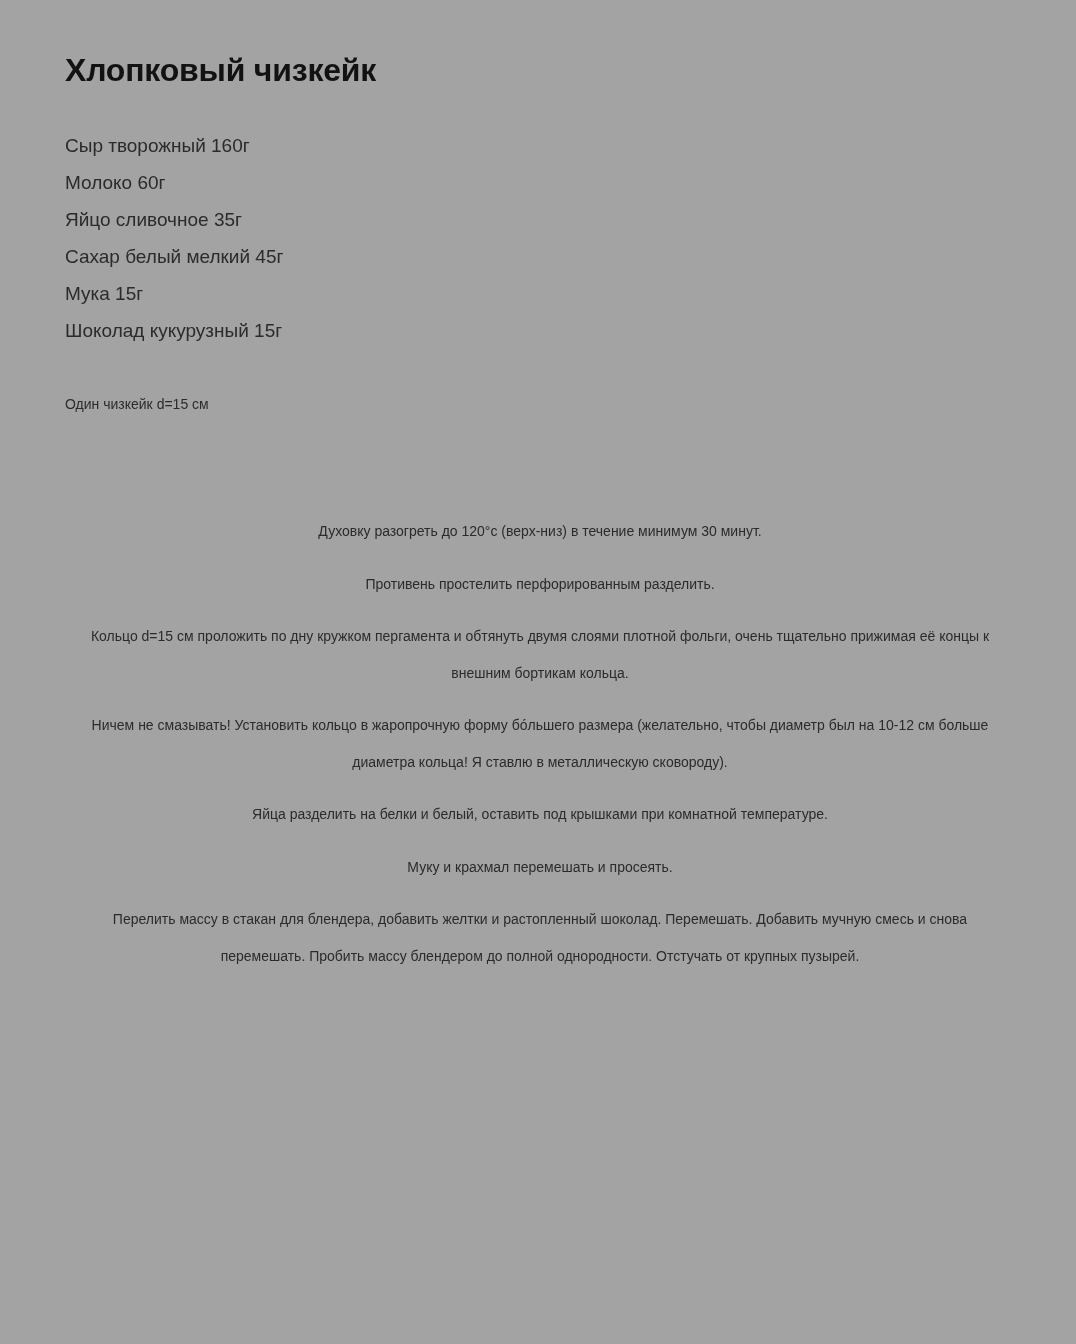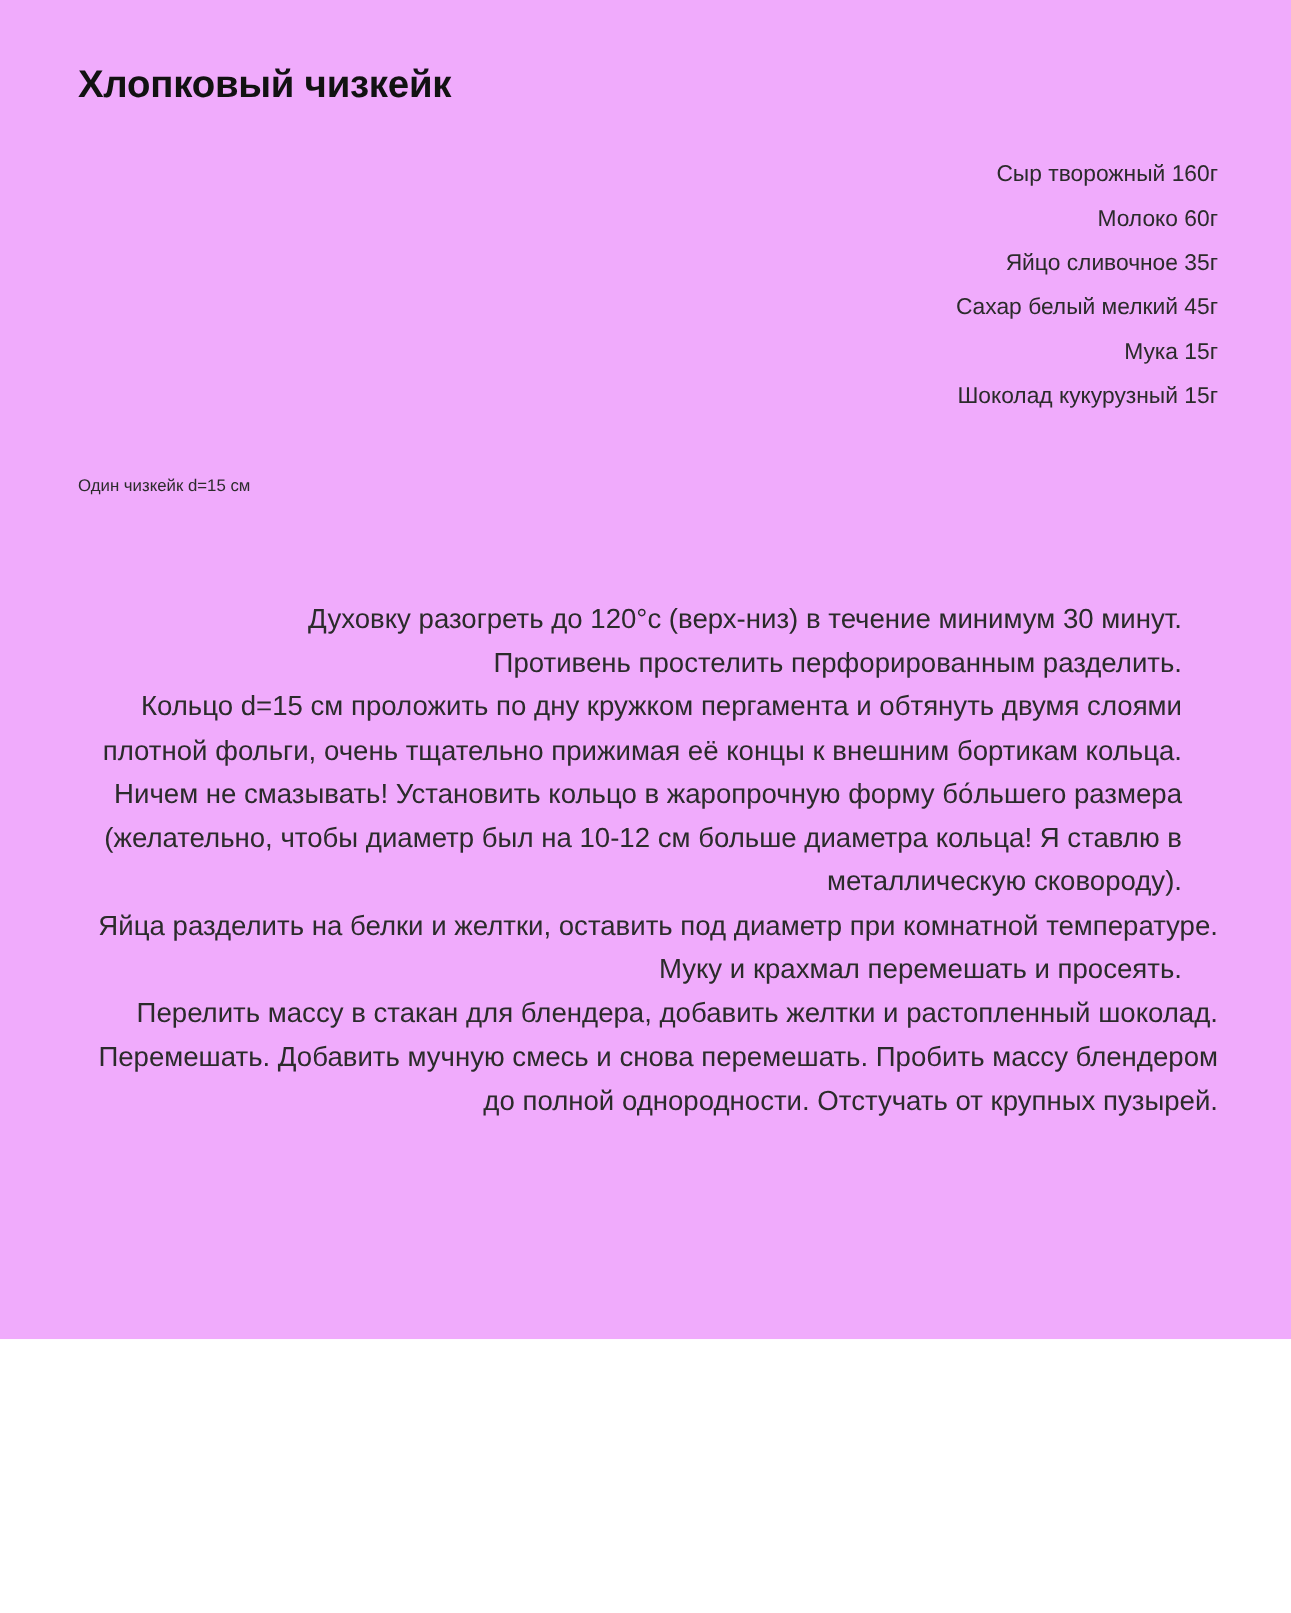--- a/index.html
+++ b/index.html
@@ -10,22 +10,22 @@
   }
 
   body {
     font-family: "Liberation Sans", "DejaVu Sans", sans-serif;
     -webkit-font-smoothing: antialiased;
   }
 
   #page {
     position: relative;
     width: 1076px;
-    height: 1116px;
-    background: #f0abfc;
+    height: 1344px;
+    background: #a3a3a3;
     overflow: hidden;
     box-sizing: border-box;
     padding: 0;
   }
 
   .content {
     position: absolute;
     left: 65px;
     top: 0;
     width: 950px;
@@ -47,47 +47,46 @@
     list-style: none;
     padding-top: 37px;
   }
 
   .ingredient-line {
     font-size: 19px;
     line-height: 37px;
     color: #2b2b2b;
     font-weight: 400;
     white-space: pre;
-    text-align: right;
   }
 
   .yield-block {
     padding-top: 37px;
   }
 
   .yield-line {
     font-size: 14px;
     line-height: 37px;
     color: #2b2b2b;
     font-weight: 400;
     white-space: pre;
   }
 
   .steps {
     padding-top: 74px;
     margin: 0;
   }
 
   .step-para {
-    font-size: 23px;
+    font-size: 14px;
     line-height: 36.5px;
     color: #2b2b2b;
     font-weight: 400;
-    margin: 0;
-    text-align: right;
+    margin: 16px;
+    text-align: center;
     max-width: 920px;
   }
 
   .step-para.wide {
     max-width: 952px;
   }
 </style>
 </head>
 <body>
 
@@ -107,19 +106,19 @@
 
     <div class="yield-block">
       <div class="yield-line">Один чизкейк d=15 см</div>
     </div>
 
     <div class="steps">
       <p class="step-para">Духовку разогреть до 120°c (верх-низ) в течение минимум 30 минут.</p>
       <p class="step-para">Противень простелить перфорированным разделить.</p>
       <p class="step-para">Кольцо d=15 см проложить по дну кружком пергамента и обтянуть двумя слоями плотной фольги, очень тщательно прижимая её концы к внешним бортикам кольца.</p>
       <p class="step-para">Ничем не смазывать! Установить кольцо в жаропрочную форму бо́льшего размера (желательно, чтобы диаметр был на 10-12 см больше диаметра кольца! Я ставлю в металлическую сковороду).</p>
-      <p class="step-para wide">Яйца разделить на белки и желтки, оставить под диаметр при комнатной температуре.</p>
+      <p class="step-para wide">Яйца разделить на белки и белый, оставить под крышками при комнатной температуре.</p>
       <p class="step-para">Муку и крахмал перемешать и просеять.</p>
       <p class="step-para wide">Перелить массу в стакан для блендера, добавить желтки и растопленный шоколад. Перемешать. Добавить мучную смесь и снова перемешать. Пробить массу блендером до полной однородности. Отстучать от крупных пузырей.</p>
     </div>
 
   </div>
 </div>
 
 </body></html>

